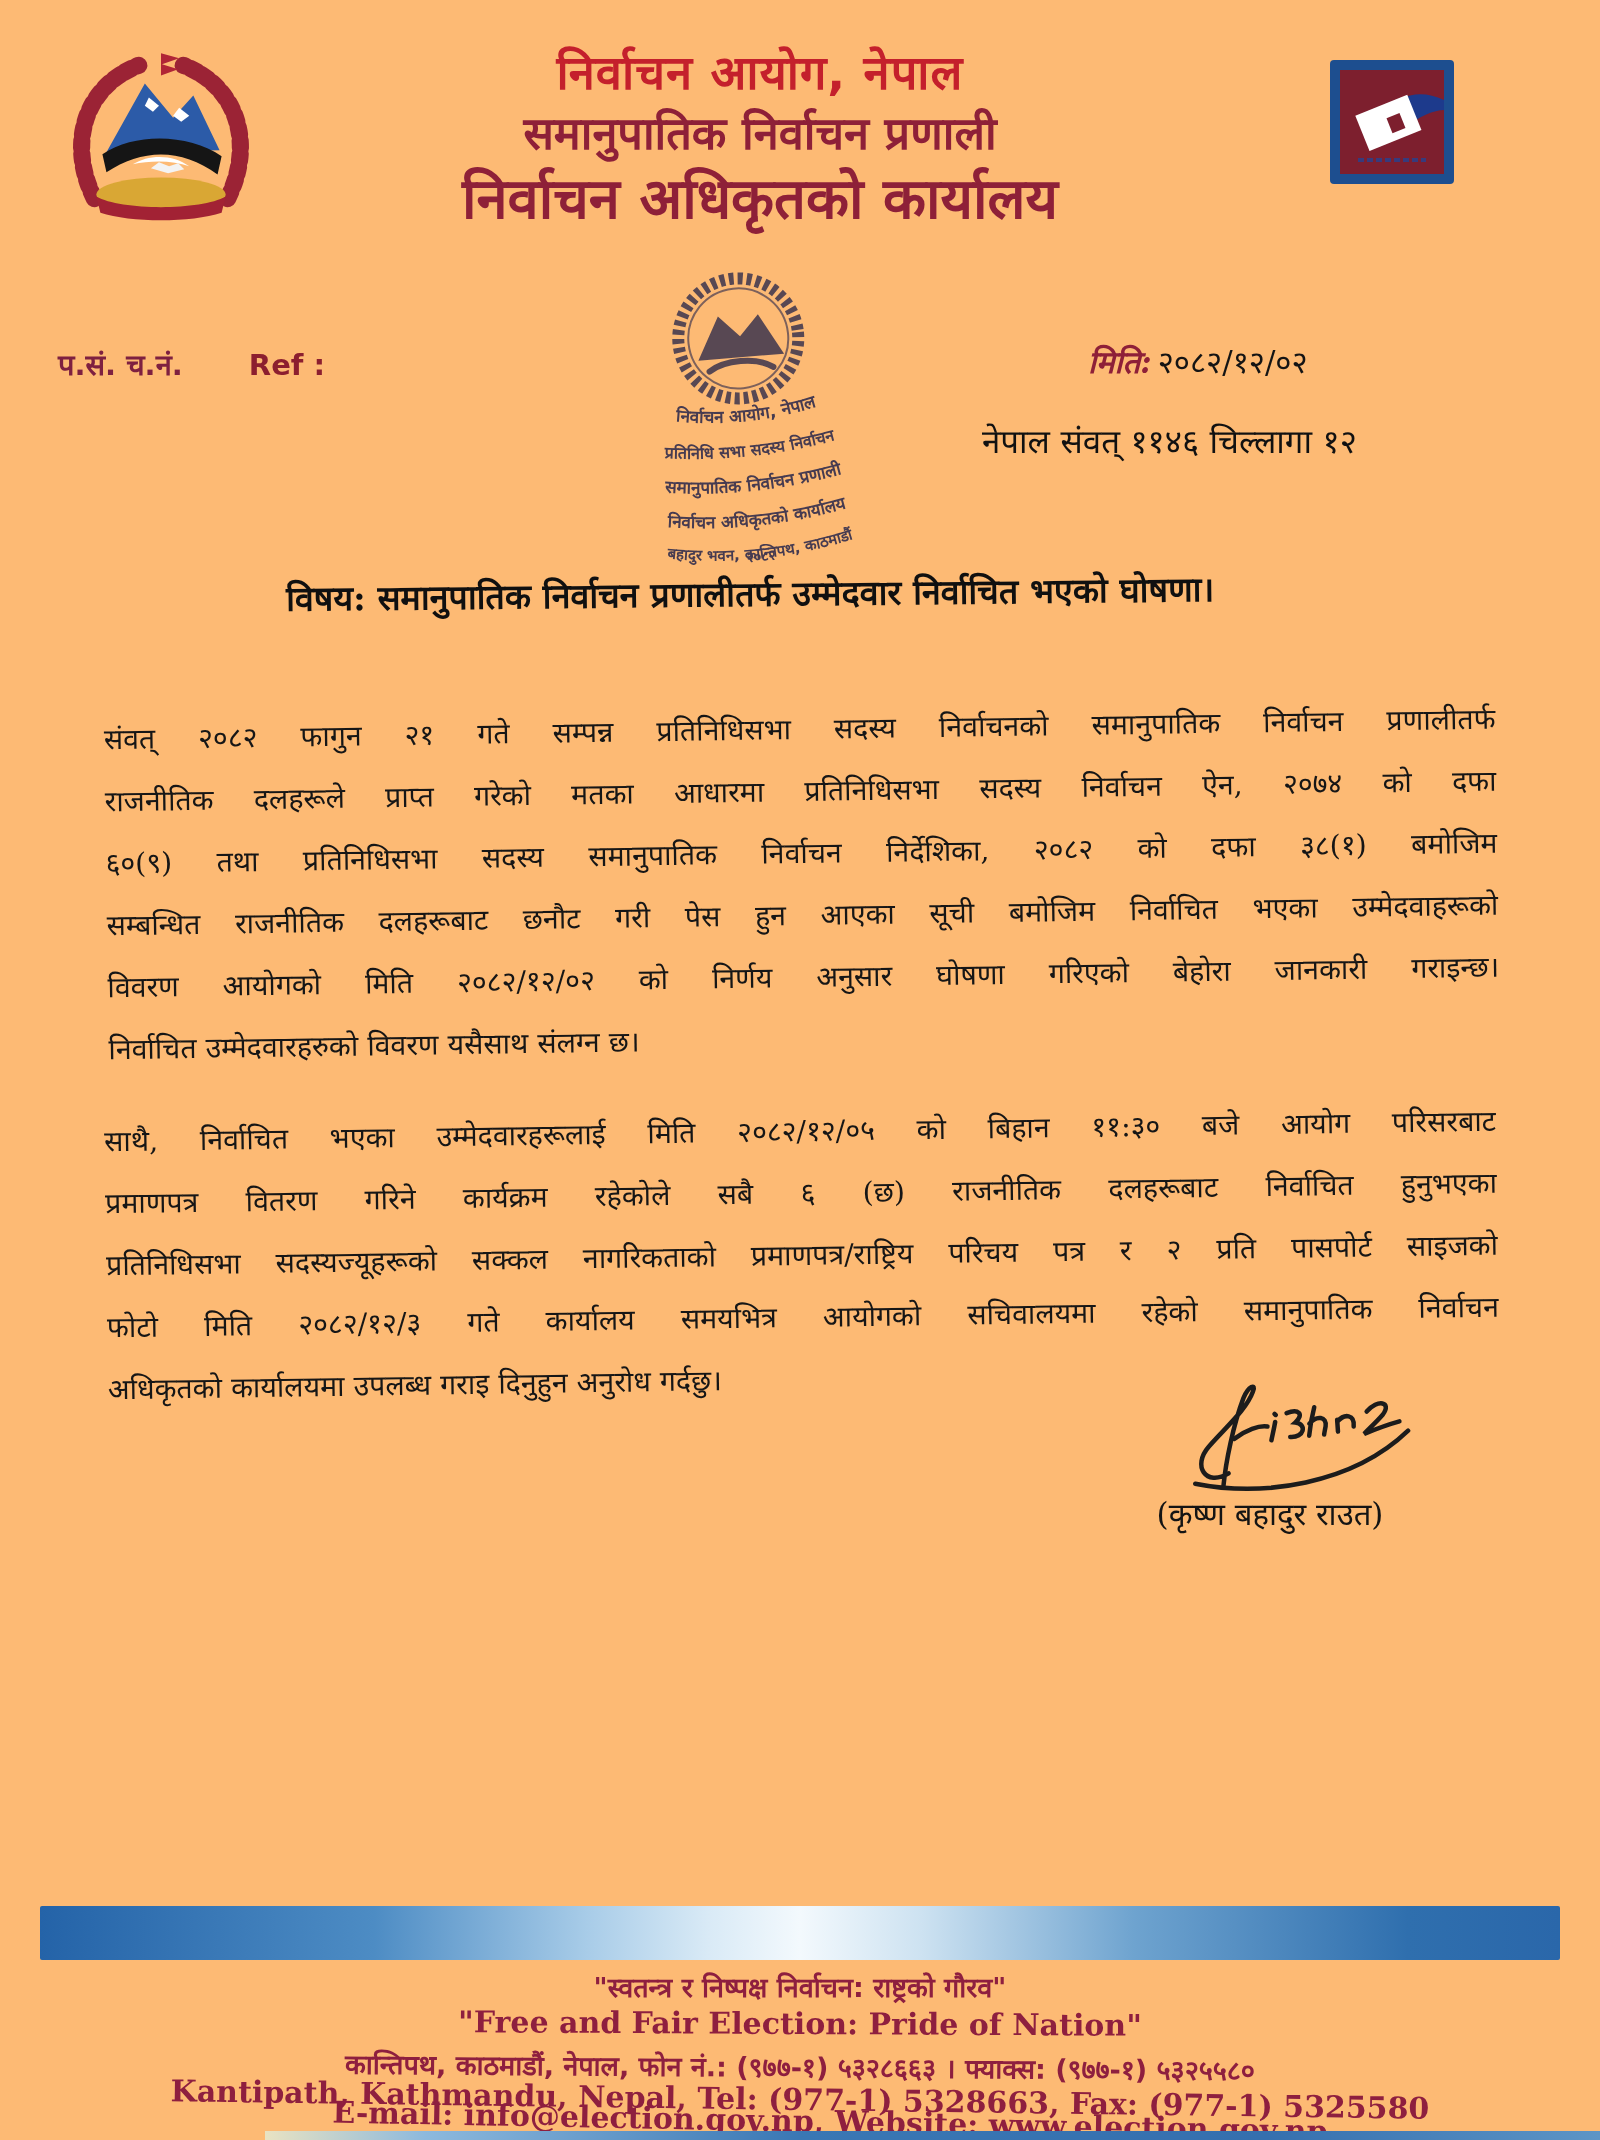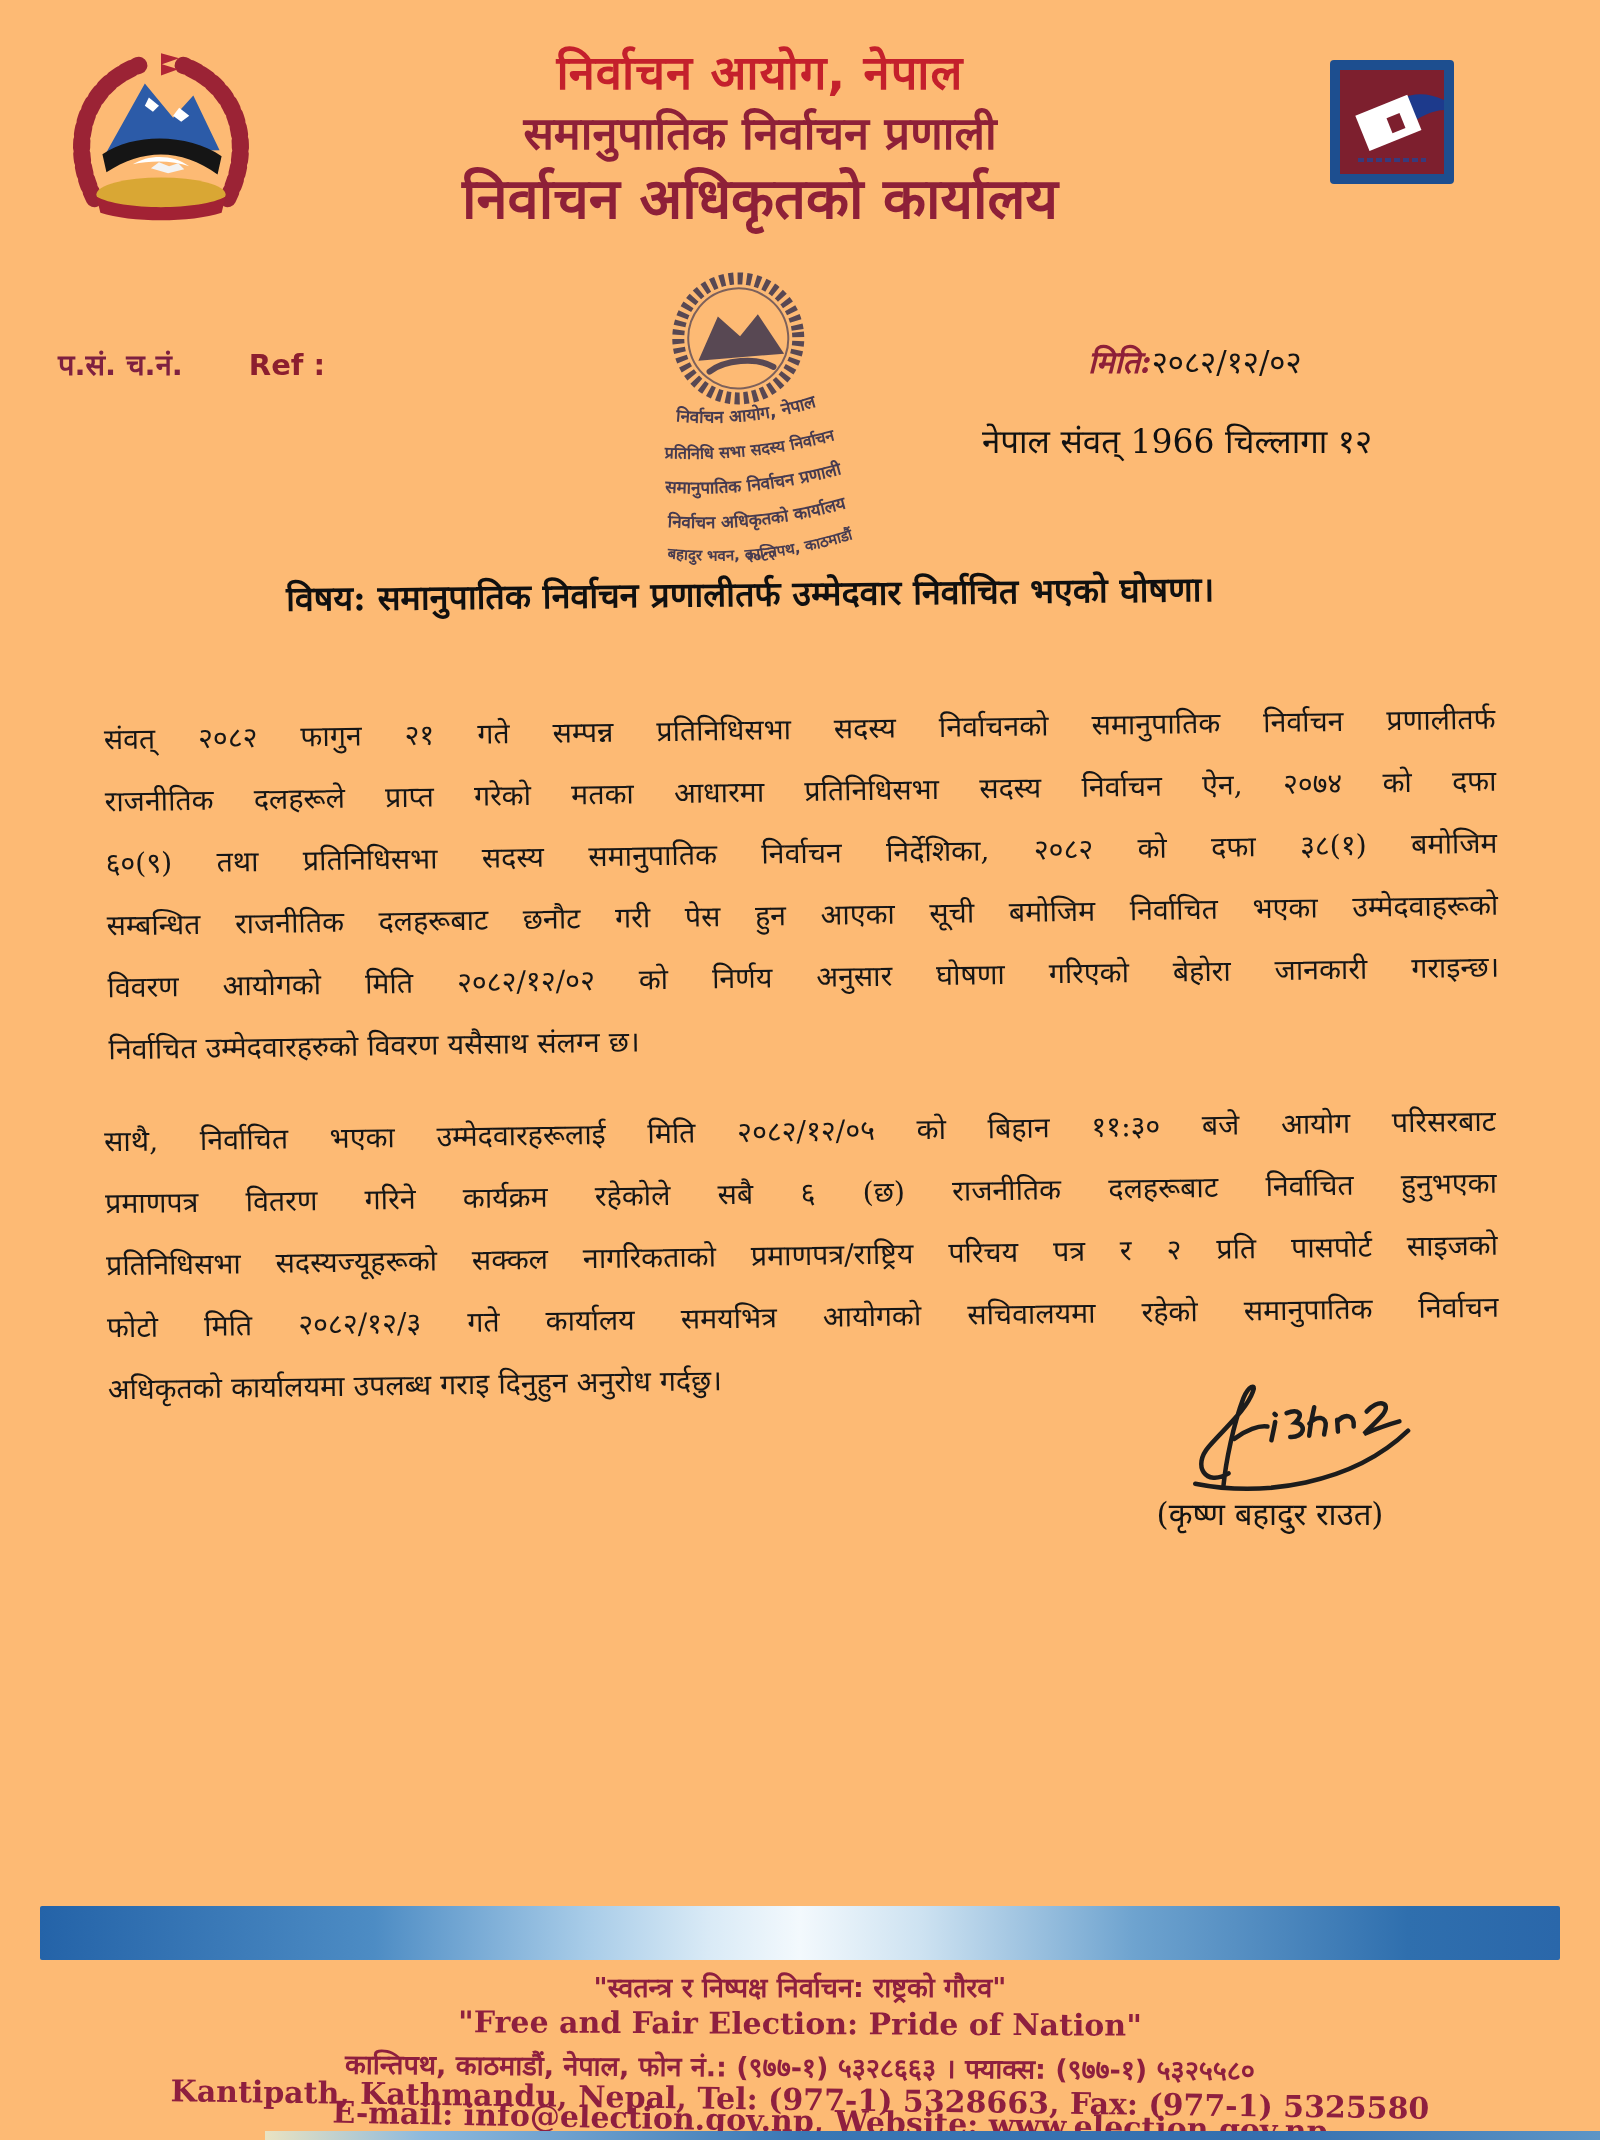--- a/index.html
+++ b/index.html
@@ -15,21 +15,21 @@
   .h-line1{font-size:47px;font-weight:bold;color:#c4202c;letter-spacing:1px;line-height:58px;}
   .h-line2{font-size:37px;font-weight:bold;color:#1c2c72;line-height:52px;}
   .h-line3{font-size:45px;font-weight:bold;color:#8e2038;line-height:60px;margin-top:2px;}
   .h-line4{font-size:56px;font-weight:bold;color:#8e2038;line-height:66px;margin-top:2px;}
   
   .refrow{position:absolute;left:58px;top:344px;font-size:29px;font-weight:bold;color:#7e2040;
           font-family:"DejaVu Sans","Liberation Sans",sans-serif;}
   .refrow .ref-en{margin-left:56px;color:#8c1f2f;text-align:center;}
   .miti{position:absolute;left:1088px;top:340px;font-size:31px;font-weight:bold;white-space:nowrap;}
   .miti .lbl{color:#8e2038;font-style:italic;}
-  .miti .val{color:#141414;font-weight:normal;}
+  .miti .val{color:#141414;font-weight:normal;margin-left:6px;}
   .sambat{position:absolute;left:982px;top:418px;font-size:33px;color:#111;white-space:nowrap;}
   
   .stamp{position:absolute;left:592px;top:262px;width:308px;height:300px;
          transform:rotate(-6deg);mix-blend-mode:multiply;opacity:.92;}
   .stamp text{fill:#3742a8;font-weight:bold;
               font-family:"DejaVu Sans","Liberation Sans",sans-serif;}
   
   .subject{position:absolute;left:286px;top:570px;font-size:34px;font-weight:bold;color:#101010;
            transform:rotate(-0.6deg);white-space:nowrap;}
   
@@ -96,21 +96,21 @@
   </svg>
 
   <div class="refrow">
     <span>प.सं. च.नं.</span>
     <span class="ref-en">Ref :</span>
   </div>
 
   <div class="miti">
     <span class="lbl">मिति:</span><span class="val">२०८२/१२/०२</span>
   </div>
-  <div class="sambat">नेपाल संवत् 1966 चिल्लागा १२</div>
+  <div class="sambat">नेपाल संवत् ११४६ चिल्लागा १२</div>
 
   <svg class="stamp" viewBox="0 0 308 300">
     <defs>
       <path id="arcp1" d="M 66 148 Q 154 170 242 148" fill="none"></path>
       <path id="arcp2" d="M 40 182 Q 154 206 268 182" fill="none"></path>
       <path id="arcp3" d="M 36 216 Q 154 242 272 216" fill="none"></path>
       <path id="arcp4" d="M 34 250 Q 154 278 274 250" fill="none"></path>
       <path id="arcp5" d="M 46 284 Q 154 310 262 284" fill="none"></path>
     </defs>
     <circle cx="154" cy="76" r="60" fill="none" stroke="#3742a8" stroke-width="12" stroke-dasharray="5 4" opacity="0.9"></circle>

